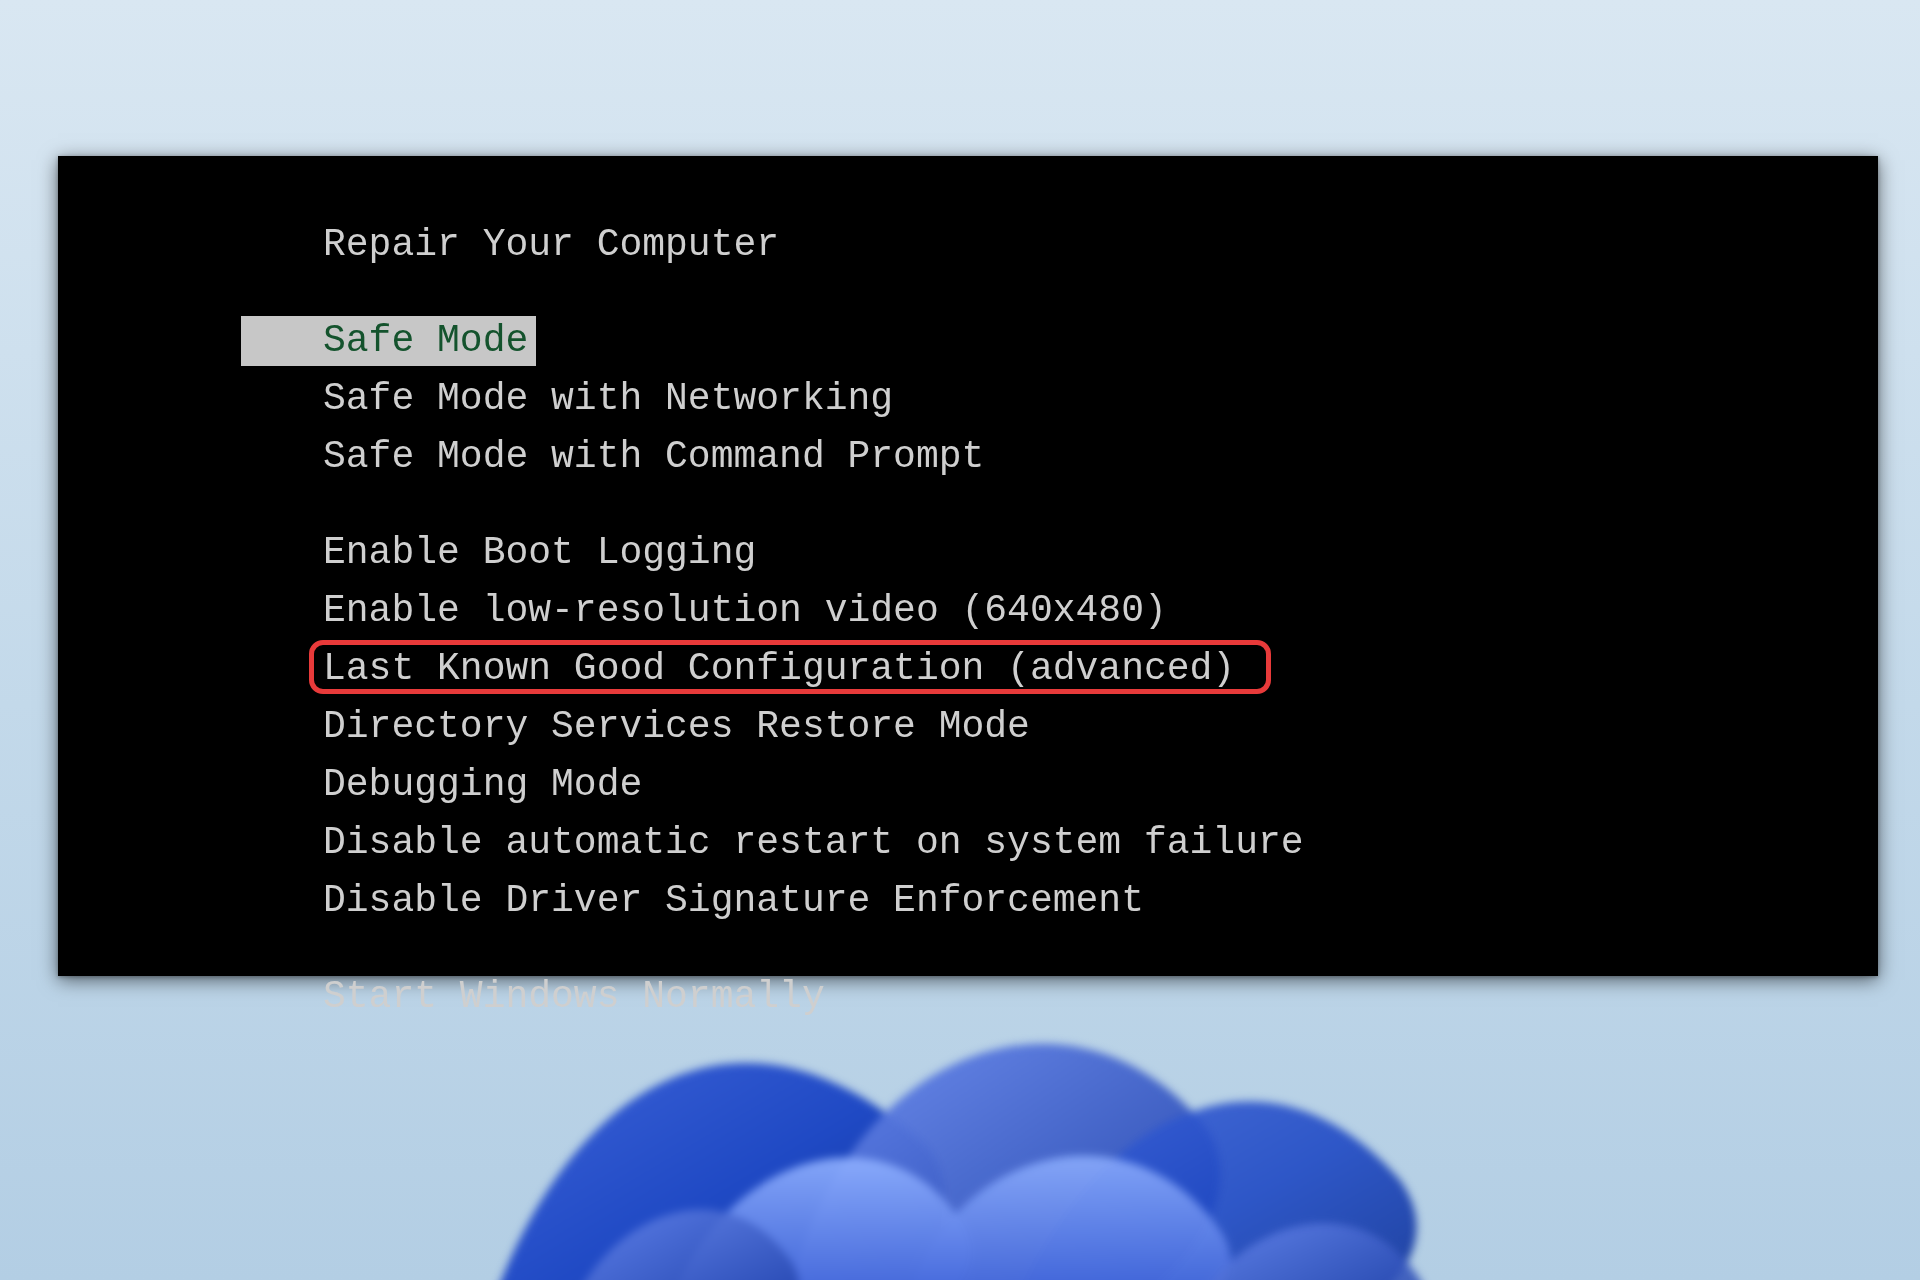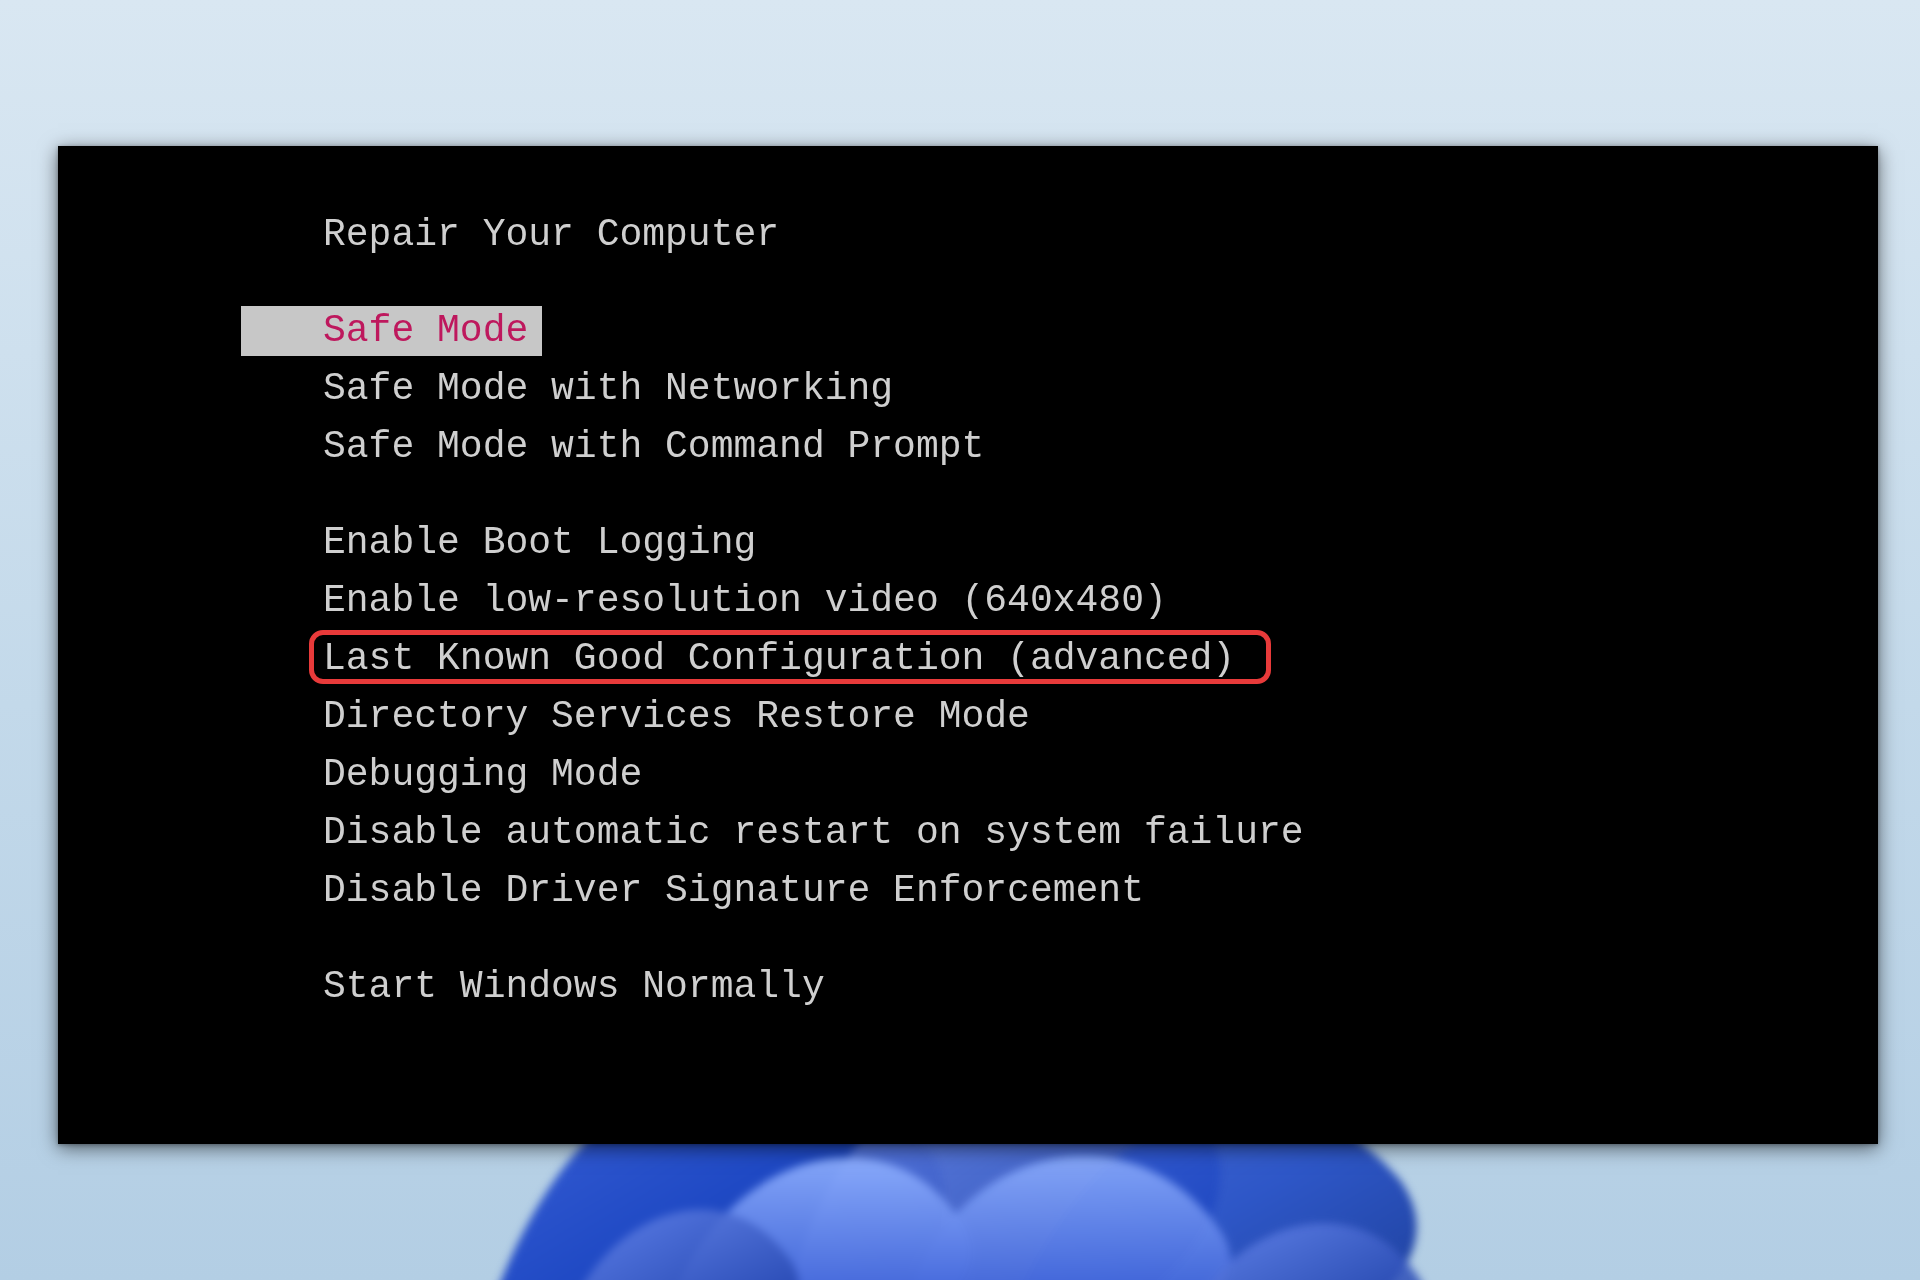--- a/index.html
+++ b/index.html
@@ -16,23 +16,23 @@
       left: 50%; transform: translateX(-50%);
       bottom: -60px;
       width: 1200px; height: 420px;
       filter: blur(4px);
       pointer-events: none;
     }
 
     .panel {
       position: absolute;
       left: 58px;
-      top: 146px;
+      top: 156px;
       width: 1820px;
-      height: 998px;
+      height: 820px;
       background: #000;
       box-shadow: 0 4px 18px rgba(0,0,0,0.55), 0 1px 4px rgba(0,0,0,0.3);
       padding: 60px 0 0 0;
     }
 
     .panel-content {
       font-family: "Consolas", "Lucida Console", "Courier New", monospace;
       font-size: 38px;
       line-height: 1.53;
       color: #cfcfcf;
@@ -48,22 +48,22 @@
       padding-left: 265px;
       height: 58px;
       line-height: 58px;
       position: relative;
     }
 
     
     .row.selected .hl {
       display: inline-block;
       background: #c7c7c7;
-      color: #be185d;
-      padding: 0 14px 0 0px;
+      color: #14532d;
+      padding: 0 8px 0 0px;
       margin-left: -82px;
       padding-left: 82px;
       line-height: 50px;
       height: 50px;
       vertical-align: middle;
     }
 
     .row .txt { }
 
     .row.callout::before {

